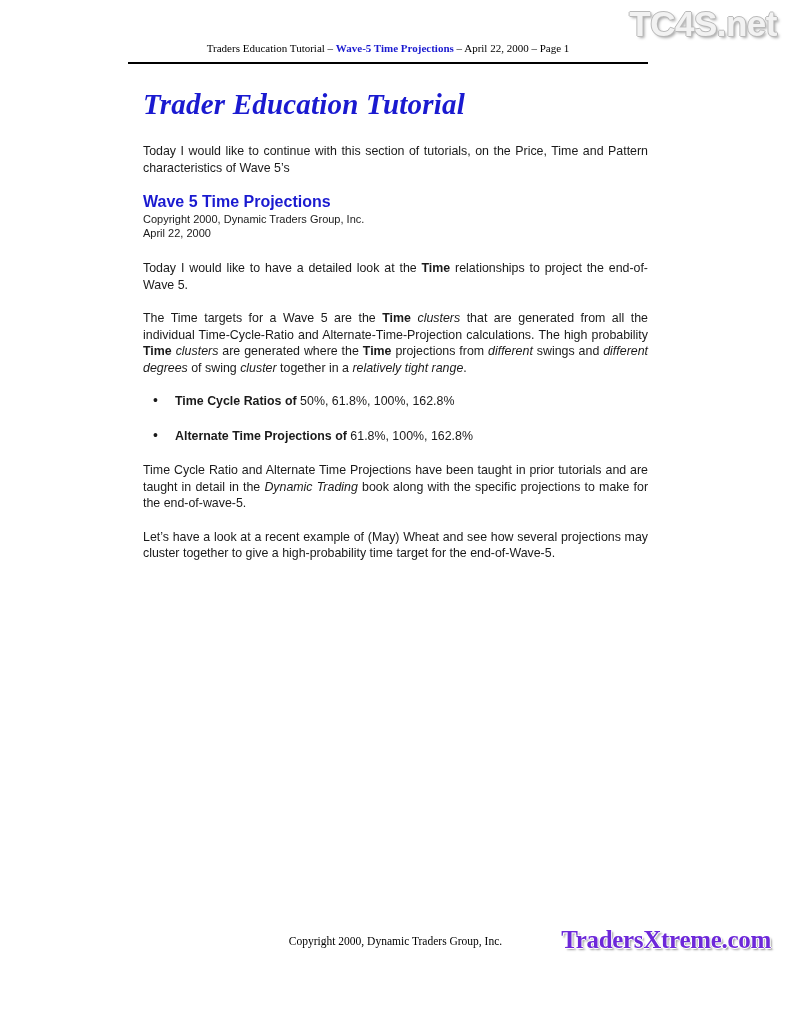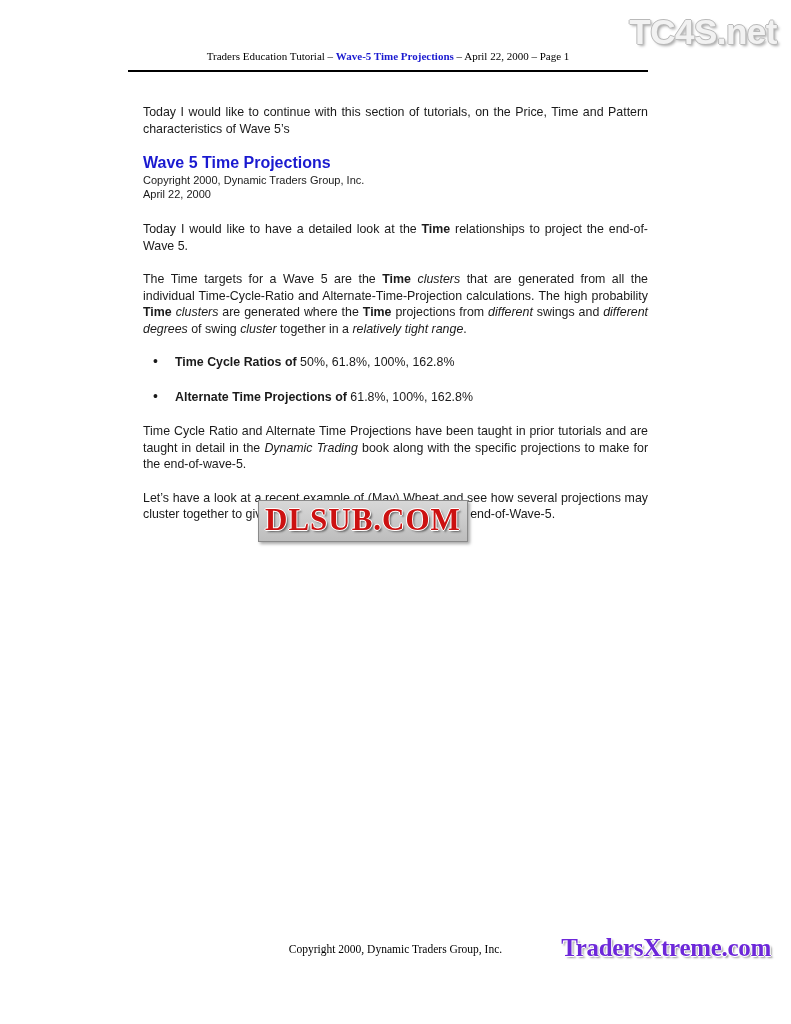--- a/index.html
+++ b/index.html
@@ -31,21 +31,21 @@
        0 1px 0 #b9b9b9,
        0 -1px 0 #b9b9b9,
        2px 2px 3px rgba(0,0,0,0.35);
     letter-spacing: -0.5px;
   }
 
   
   .page {
     position: absolute;
     left: 0;
-    top: 8px;
+    top: 0;
     width: 791px;
     height: 964px;
   }
 
   .header-line {
     position: absolute;
     left: 128px;
     top: 42px;
     width: 520px;
     text-align: center;
@@ -191,20 +191,21 @@
 
   <div class="site-watermark">TC4S.net</div>
 
   <div class="header-line">
     <span>Traders Education Tutorial – </span><span class="hl-bold-blue">Wave-5 Time Projections</span><span> – April 22, 2000 – Page 1</span>
   </div>
   <div class="header-rule"></div>
 
   <div class="content">
 
+    <h1 class="doc-title">Trader Education Tutorial</h1>
 
     <p class="body-text">Today I would like to continue with this section of tutorials, on the Price, Time and Pattern characteristics of Wave 5’s</p>
 
     <h2 class="section-title">Wave 5 Time Projections</h2>
     <p class="copyline">Copyright 2000, Dynamic Traders Group, Inc.</p>
     <p class="copyline last">April 22, 2000</p>
 
     <p class="body-text"><span>Today I would like to  have a detailed look at the </span><b>Time</b><span> relationships to project the end-of-Wave 5.</span></p>
 
     <p class="body-text"><span>The Time targets for a Wave 5 are the </span><b>Time</b><span> </span><i>clusters</i><span> that are generated from all the individual Time-Cycle-Ratio and Alternate-Time-Projection calculations. The high probability </span><b>Time</b><span> </span><i>clusters</i><span> are generated where the </span><b>Time</b><span> projections from </span><i>different</i><span> swings and </span><i>different degrees</i><span> of swing </span><i>cluster</i><span> together in a </span><i>relatively tight range</i><span>.</span></p>
@@ -214,19 +215,18 @@
       <li><b>Time Cycle Ratios of</b><span> 50%, 61.8%, 100%, 162.8%</span></li>
       <li><b>Alternate Time Projections of</b><span> 61.8%, 100%, 162.8%</span></li>
     </ul>
 
     <p class="body-text"><span>Time Cycle Ratio and Alternate Time Projections have been taught in prior tutorials and are taught in detail in the </span><i>Dynamic Trading</i><span> book along with the specific projections to make for the end-of-wave-5.</span></p>
 
     <p class="body-text">Let’s have a look at a recent example of (May) Wheat and see how several projections may cluster together to give a high-probability time target for the end-of-Wave-5.</p>
 
   </div>
 
-  <div class="stamp">DLSUB.COM</div>
 
   <div class="footer-copy">Copyright 2000, Dynamic Traders Group, Inc.</div>
 
   <div class="footer-brand">TradersXtreme.com</div>
 
 </div>
 
 </body></html>

